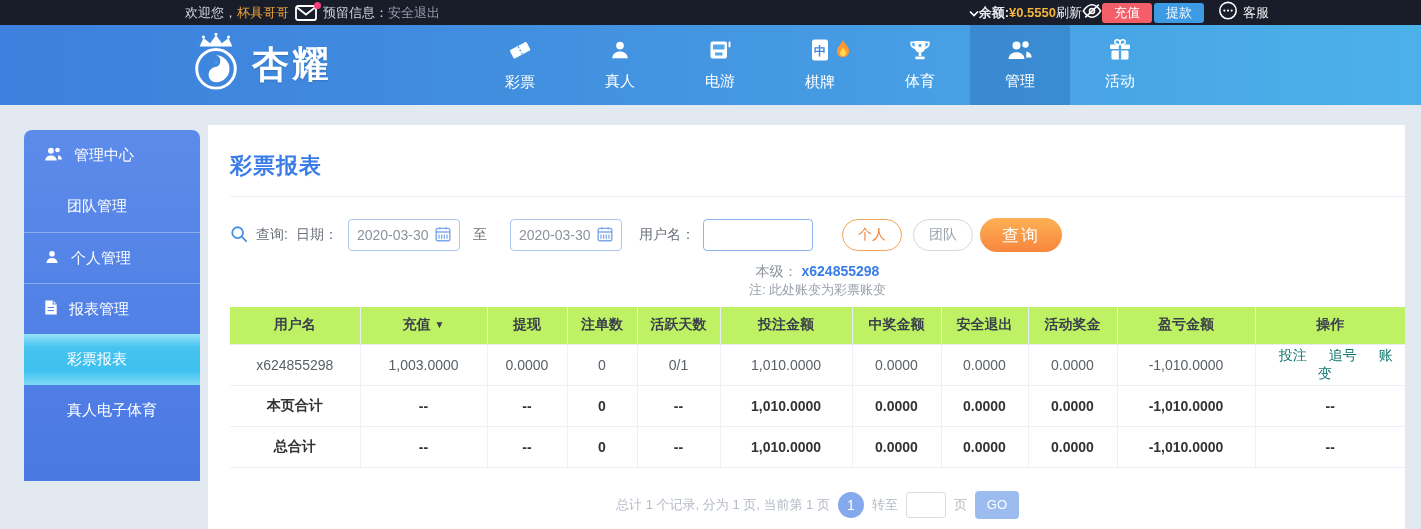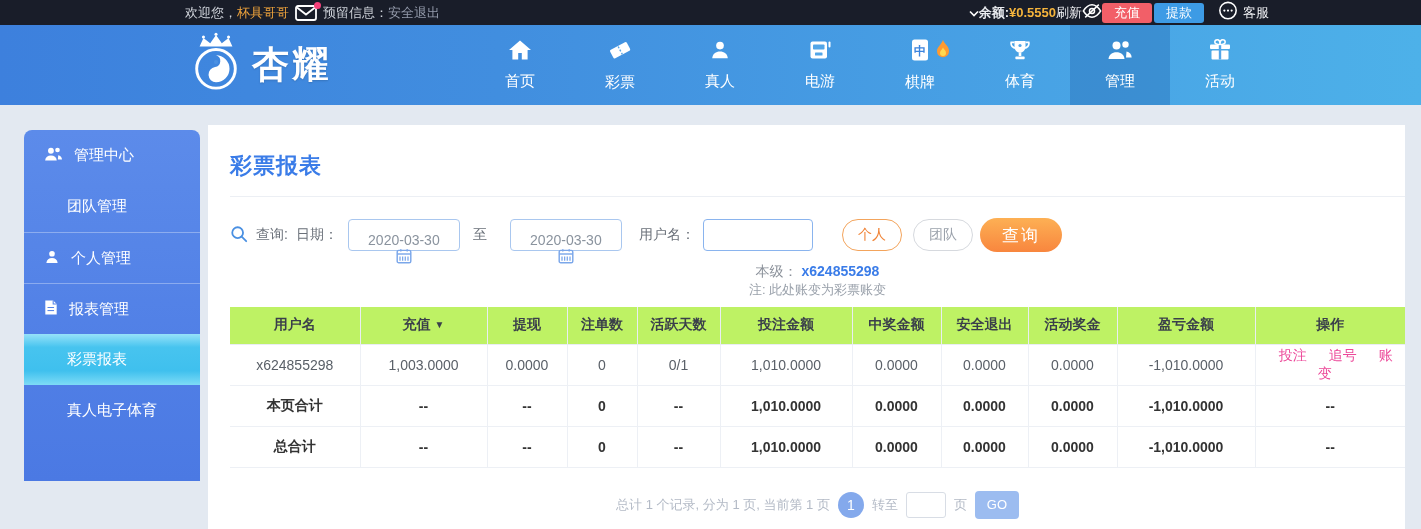--- a/index.html
+++ b/index.html
@@ -48,21 +48,21 @@
   
   .main { position:absolute; left:208px; top:125px; width:1197px; height:404px; background:#fff; }
   .main-inner { padding:0 0 0 22px; width:1197px; }
   .page-title { margin-top:26px; font-size:22px; font-weight:700; color:#3a7ce8; letter-spacing:1px; }
   .title-divider { margin-top:15px; width:1175px; border-top:1px solid #eceff4; }
 
   .search-row { margin-top:21px; display:flex; align-items:center; height:34px; font-size:14px; color:#6a7079; }
   .search-label { margin-left:8px; }
   .date-box { margin-left:10px; width:112px; height:32px; border:1px solid #a9c7ef; border-radius:4px;
               background:#fff; display:flex; align-items:center; justify-content:space-between;
-              padding:12px 8px; color:#8a939e; cursor:pointer;flex-direction:column; }
+              padding:0 8px; color:#8a939e; cursor:pointer; }
   .to-label { margin:0 13px; color:#6a7079; }
   .uname-label { margin-left:17px; }
   .uname-input { margin-left:8px; width:110px; height:32px; border:1px solid #8ab4ee; border-radius:4px; outline:none; padding:0 8px; font-size:14px; }
   .pill { height:32px; border-radius:17px; background:#fff; font-size:14px; display:inline-flex;
           align-items:center; justify-content:center; width:60px; cursor:pointer; }
   .pill.personal { margin-left:29px; border:1px solid #f3a45c; color:#f08336; }
   .pill.team { margin-left:11px; border:1px solid #d6d9de; color:#9aa1ab; }
   .btn-search { margin-left:7px; width:82px; height:34px; border-radius:17px; border:none; color:#fff;
                 font-size:17px; background:linear-gradient(180deg,#fdb054,#f8863e); cursor:pointer;
                 display:inline-flex; align-items:center; justify-content:center; letter-spacing:2px; }
@@ -75,21 +75,21 @@
   table.report { margin-top:8px; width:1175px; border-collapse:collapse; table-layout:fixed; font-size:14px; }
   .report th { height:37px; background:#bef264; color:#3a3f4a; font-weight:700;
                border-right:1px solid #e9edf3; border-bottom:1px solid #e9edf3; }
   .report th:last-child { border-right:none; }
   .report td { height:41px; text-align:center; color:#5a6068; border-right:1px solid #edf0f5; border-bottom:1px solid #edf0f5; }
   .report td:last-child { border-right:none; }
   .th-sort { color:#f05a5a; cursor:pointer; }
   .sort-tri { font-size:10px; vertical-align:1px; }
   .neg { color:#e62222; }
   .row-bold td { font-weight:700; color:#333; }
-  .act-link { color:#ec4899; cursor:pointer; margin:0 11px; }
+  .act-link { color:#0f766e; cursor:pointer; margin:0 11px; }
 
   .pager { margin-top:23px; width:1175px; display:flex; align-items:center; justify-content:center; gap:8px;
            color:#b3bac6; font-size:13px; }
   .page-circle { width:26px; height:26px; border-radius:50%; background:#84a9ec; color:#fff;
                  display:inline-flex; align-items:center; justify-content:center; font-size:14px; cursor:pointer; }
   .page-input { width:40px; height:26px; border:1px solid #d8dde5; border-radius:3px; outline:none; text-align:center; }
   .btn-go { width:44px; height:28px; border:none; border-radius:4px; background:#9cbcf0; color:#fff; font-size:13px; cursor:pointer; }
 </style>
 </head>
 <body>
@@ -145,26 +145,20 @@
             <circle cx="29" cy="2.2" r="1.6" fill="#fff"></circle>
             <circle cx="42" cy="5" r="1.6" fill="#fff"></circle>
           <circle cx="29" cy="38" r="20" fill="none" stroke="#fff" stroke-width="3"></circle>
           <path d="M29 24a14 14 0 0 1 0 28 8 8 0 0 1-1-15.9 6.2 6.2 0 0 0 1-12.1Z" fill="#fff"></path>
           <circle cx="29" cy="31" r="2.2" fill="#4b90e2"></circle>
         </svg>
       </span>
       <span class="brand-text">杏耀</span>
     </div>
     <div class="nav-list">
-      <div class="nav-item">
-        <span><svg width="24" height="22" viewBox="0 0 24 22">
-              <path d="M12 1.5 23 11h-3.4v9.5h-5.8v-6.4h-3.6v6.4H4.4V11H1Z" fill="#fff"></path>
-            </svg></span>
-        <span class="nav-label">首页</span>
-      </div>
       <div class="nav-item">
         <span><svg width="24" height="24" viewBox="0 0 24 24">
               <g transform="rotate(-28 12 12)">
                 <rect x="2.5" y="7.5" width="19" height="9.5" rx="1.5" fill="#fff"></rect>
                 <line x1="12" y1="8" x2="12" y2="17" stroke="#58a7e8" stroke-width="1.4" stroke-dasharray="2 1.6"></line>
               </g>
             </svg></span>
         <span class="nav-label">彩票</span>
       </div>
       <div class="nav-item">

